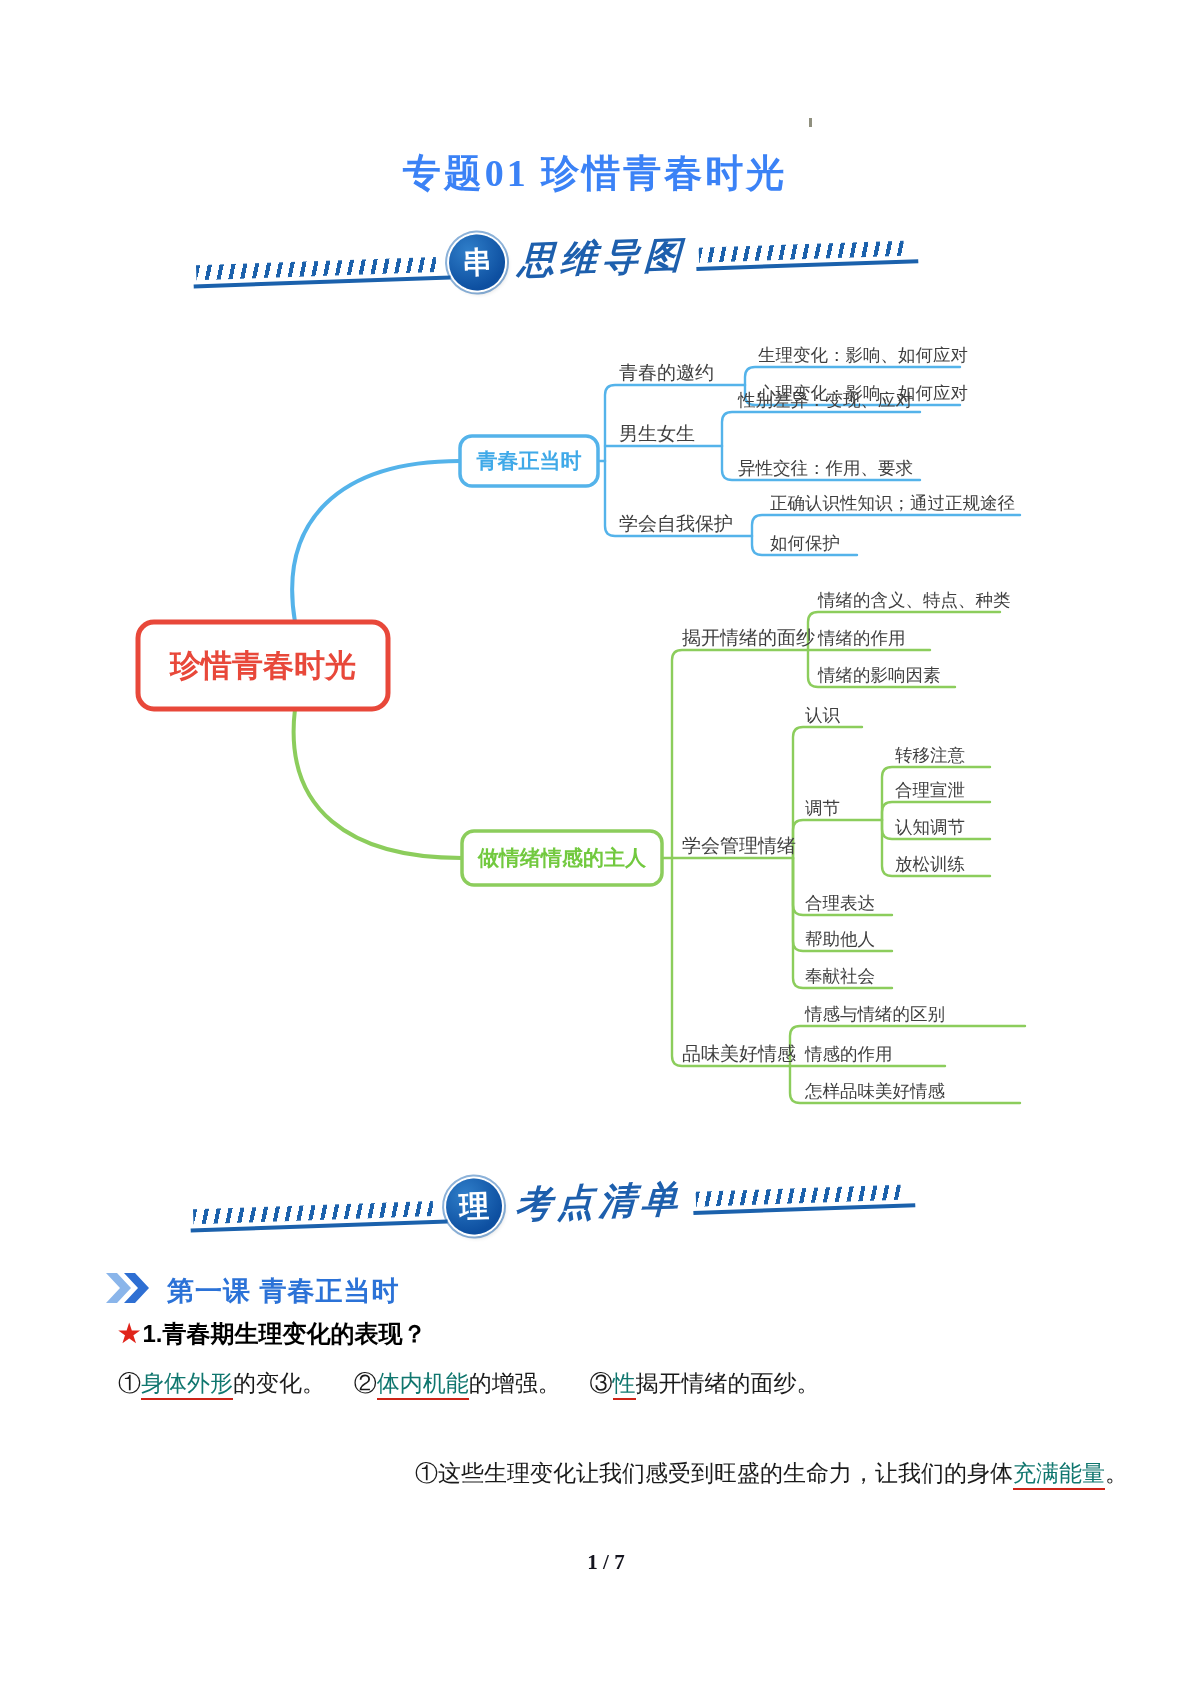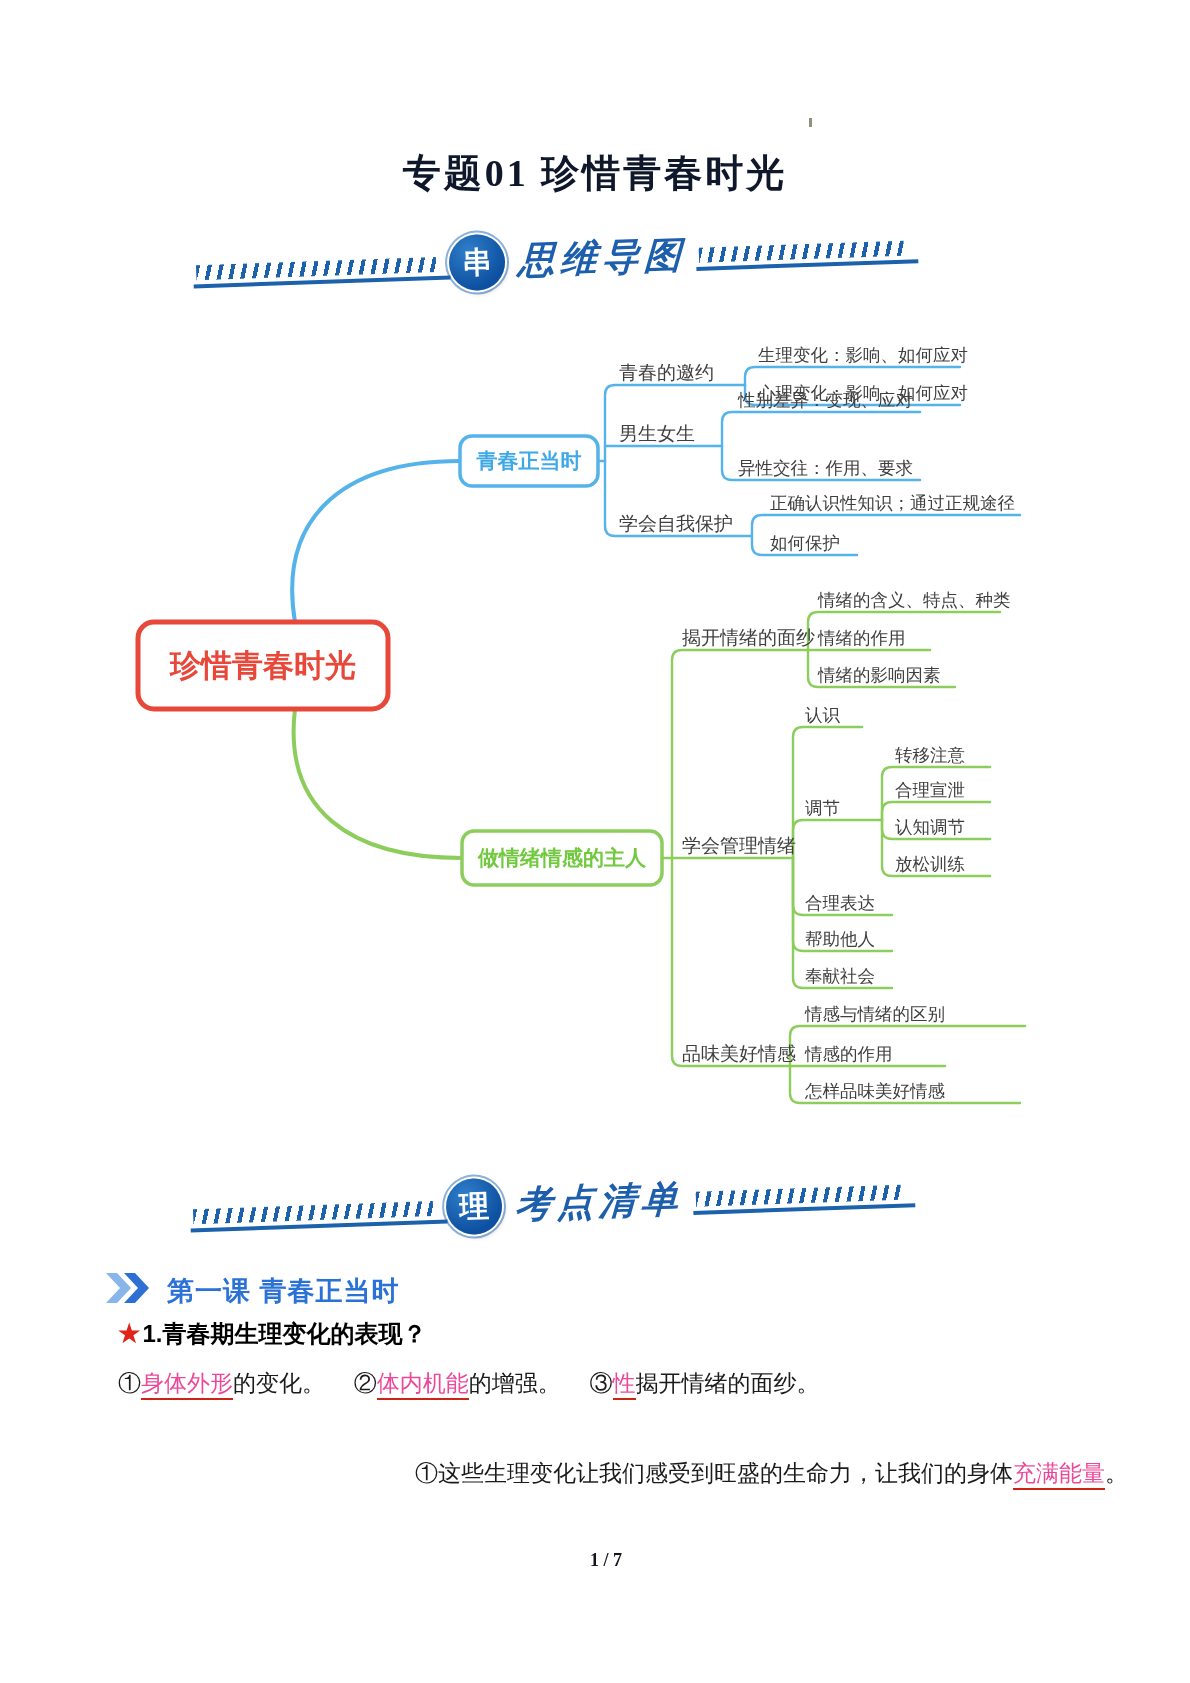--- a/index.html
+++ b/index.html
@@ -1,19 +1,19 @@
 <!DOCTYPE html>
 <html><head>
 <meta charset="utf-8">
 <style>
   html,body{margin:0;padding:0;background:#e9e9e9;}
   .page{position:relative;width:1190px;height:1683px;margin:0 auto;background:#ffffff;overflow:hidden;
         font-family:"Liberation Sans",sans-serif;}
   .doc-title{position:absolute;top:148px;left:0;right:0;text-align:center;
-             font-family:"Liberation Serif",serif;font-weight:bold;font-size:38px;color:#0f172a;letter-spacing:3px;}
+             font-family:"Liberation Serif",serif;font-weight:bold;font-size:38px;color:#3b82f6;letter-spacing:3px;}
   .speck{position:absolute;left:809px;top:118px;width:3px;height:9px;background:#90907f;}
   .banner{position:absolute;display:flex;align-items:center;gap:13px;transform:rotate(-2deg);}
   .hatch{height:15px;position:relative;
          background:repeating-linear-gradient(104deg,#1b61ac 0 4px,transparent 4px 11.5px);}
   .hatch.l{width:240px;}
   .hatch.r{width:205px;}
   .hatch::after{content:'';position:absolute;left:-3px;right:-14px;bottom:-8px;height:3.5px;background:#1b61ac;}
   .badge{width:56px;height:56px;border-radius:50%;flex:0 0 auto;
          background:radial-gradient(circle at 35% 28%,#2f7ec9,#0d4fa0 72%);
          color:#fff;display:flex;align-items:center;justify-content:center;
@@ -21,23 +21,23 @@
          box-shadow:0 0 0 2px #fff,0 0 0 4px rgba(45,115,185,.55),2px 3px 5px rgba(0,0,0,.18);}
   .banner-title{font-family:"Liberation Serif",serif;font-style:italic;font-weight:bold;
                 font-size:37px;color:#1d5fad;letter-spacing:5px;white-space:nowrap;transform:skewX(-4deg);}
   #mm{position:absolute;left:0;top:0;}
   .lesson{position:absolute;top:1273px;left:106px;display:flex;gap:15px;}
   .lesson-t{font-weight:bold;font-size:27px;color:#2b72d7;letter-spacing:1px;}
   .para{position:absolute;left:118px;width:1010px;line-height:1.25;}
   .q{font-weight:bold;font-size:24px;color:#000;font-family:"Liberation Sans",sans-serif;}
   .a{font-size:23px;color:#1a1a1a;font-family:"Liberation Serif",serif;}
   .star{color:#e0241a;font-size:25px;margin-right:2px;}
-  .red-ul{color:#ec4899;border-bottom:2px solid #cd2317;padding-bottom:2px;}
+  .red-ul{color:#0f766e;border-bottom:2px solid #cd2317;padding-bottom:2px;}
   .footer{position:absolute;top:1550px;left:0;right:0;text-align:center;padding-left:22px;
-          font-family:"Liberation Serif",serif;font-weight:bold;font-size:18px;color:#14141e;}
+          font-family:"Liberation Serif",serif;font-weight:bold;font-size:21px;color:#14141e;}
 </style>
 </head>
 <body>
 
 <div class="page">
 
   <div class="doc-title">专题01 珍惜青春时光</div>
   <div class="speck"></div>
 
   <svg id="mm" width="1190" height="1683" viewBox="0 0 1190 1683">

